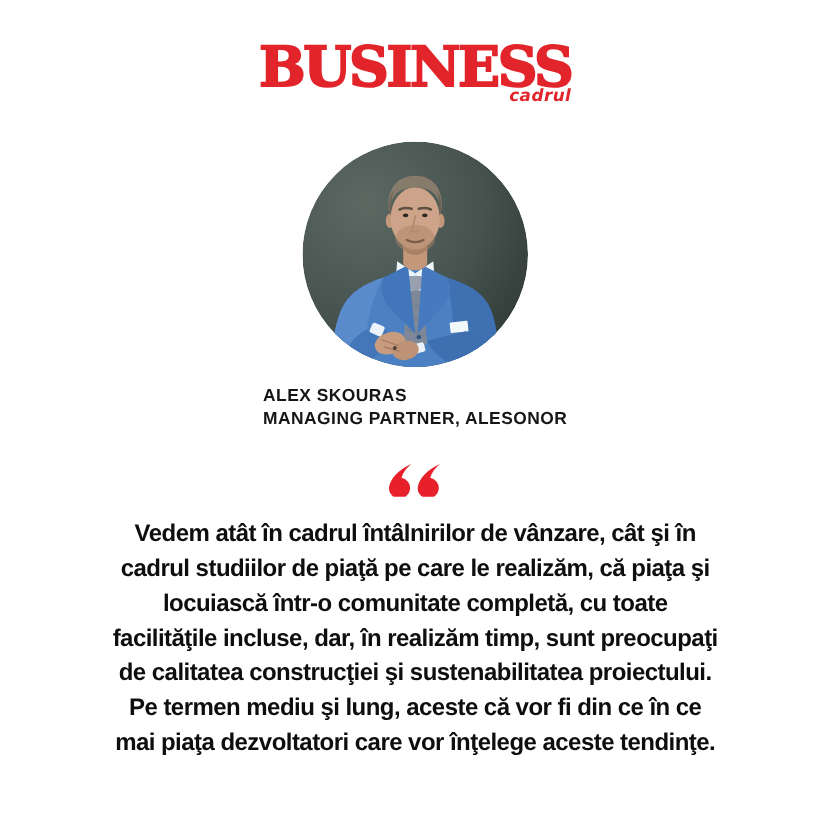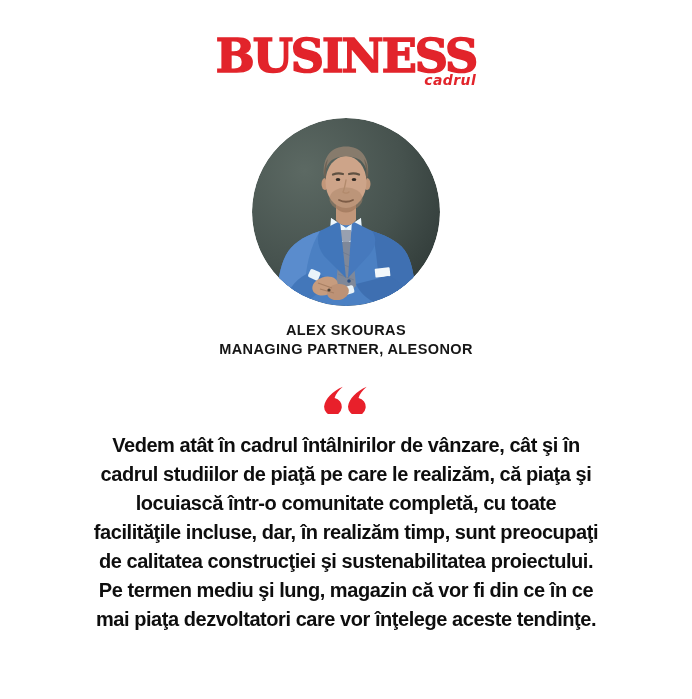--- a/index.html
+++ b/index.html
@@ -18,21 +18,21 @@
   }
   .logo-sub{
     position:absolute;right:0px;top:37px;
     font-family:"DejaVu Sans",sans-serif;font-style:italic;font-weight:700;
     font-size:14px;color:var(--red);letter-spacing:.4px;line-height:14px;
   }
   .photo{
     margin-top:26px;width:188px;height:188px;border-radius:50%;overflow:hidden;flex:0 0 auto;
   }
   .photo svg{display:block;width:188px;height:188px;}
-  .name-block{margin-top:15px;text-align:center;}
+  .name-block{margin-top:15px;text-align:left;}
   .person-name,.person-title{
     font-weight:700;font-size:14.5px;line-height:19px;letter-spacing:.4px;color:#161616;
     white-space:nowrap;
   }
   .quote-icon{margin-top:27px;height:28px;display:flex;align-items:flex-start;}
   .quote-block{margin-top:17px;text-align:center;}
   .quote-line{
     white-space:nowrap;font-weight:700;font-size:20px;line-height:29px;
     letter-spacing:-0.45px;color:var(--ink);text-align:center;
   }
@@ -124,17 +124,17 @@
       <use href="#qg" x="26" fill="#E8202B"></use>
     </svg>
   </div>
 
   <div class="quote-block">
     <div class="quote-line">Vedem atât în cadrul întâlnirilor de vânzare, cât şi în</div>
     <div class="quote-line">cadrul studiilor de piaţă pe care le realizăm, că piaţa şi</div>
     <div class="quote-line">locuiască într-o comunitate completă, cu toate</div>
     <div class="quote-line">facilităţile incluse, dar, în realizăm timp, sunt preocupaţi</div>
     <div class="quote-line">de calitatea construcţiei şi sustenabilitatea proiectului.</div>
-    <div class="quote-line">Pe termen mediu şi lung, magazin că vor fi din ce în ce</div>
+    <div class="quote-line">Pe termen mediu şi lung, aceste că vor fi din ce în ce</div>
     <div class="quote-line">mai piaţa dezvoltatori care vor înţelege aceste tendinţe.</div>
   </div>
 
 </div>
 
 </body></html>

